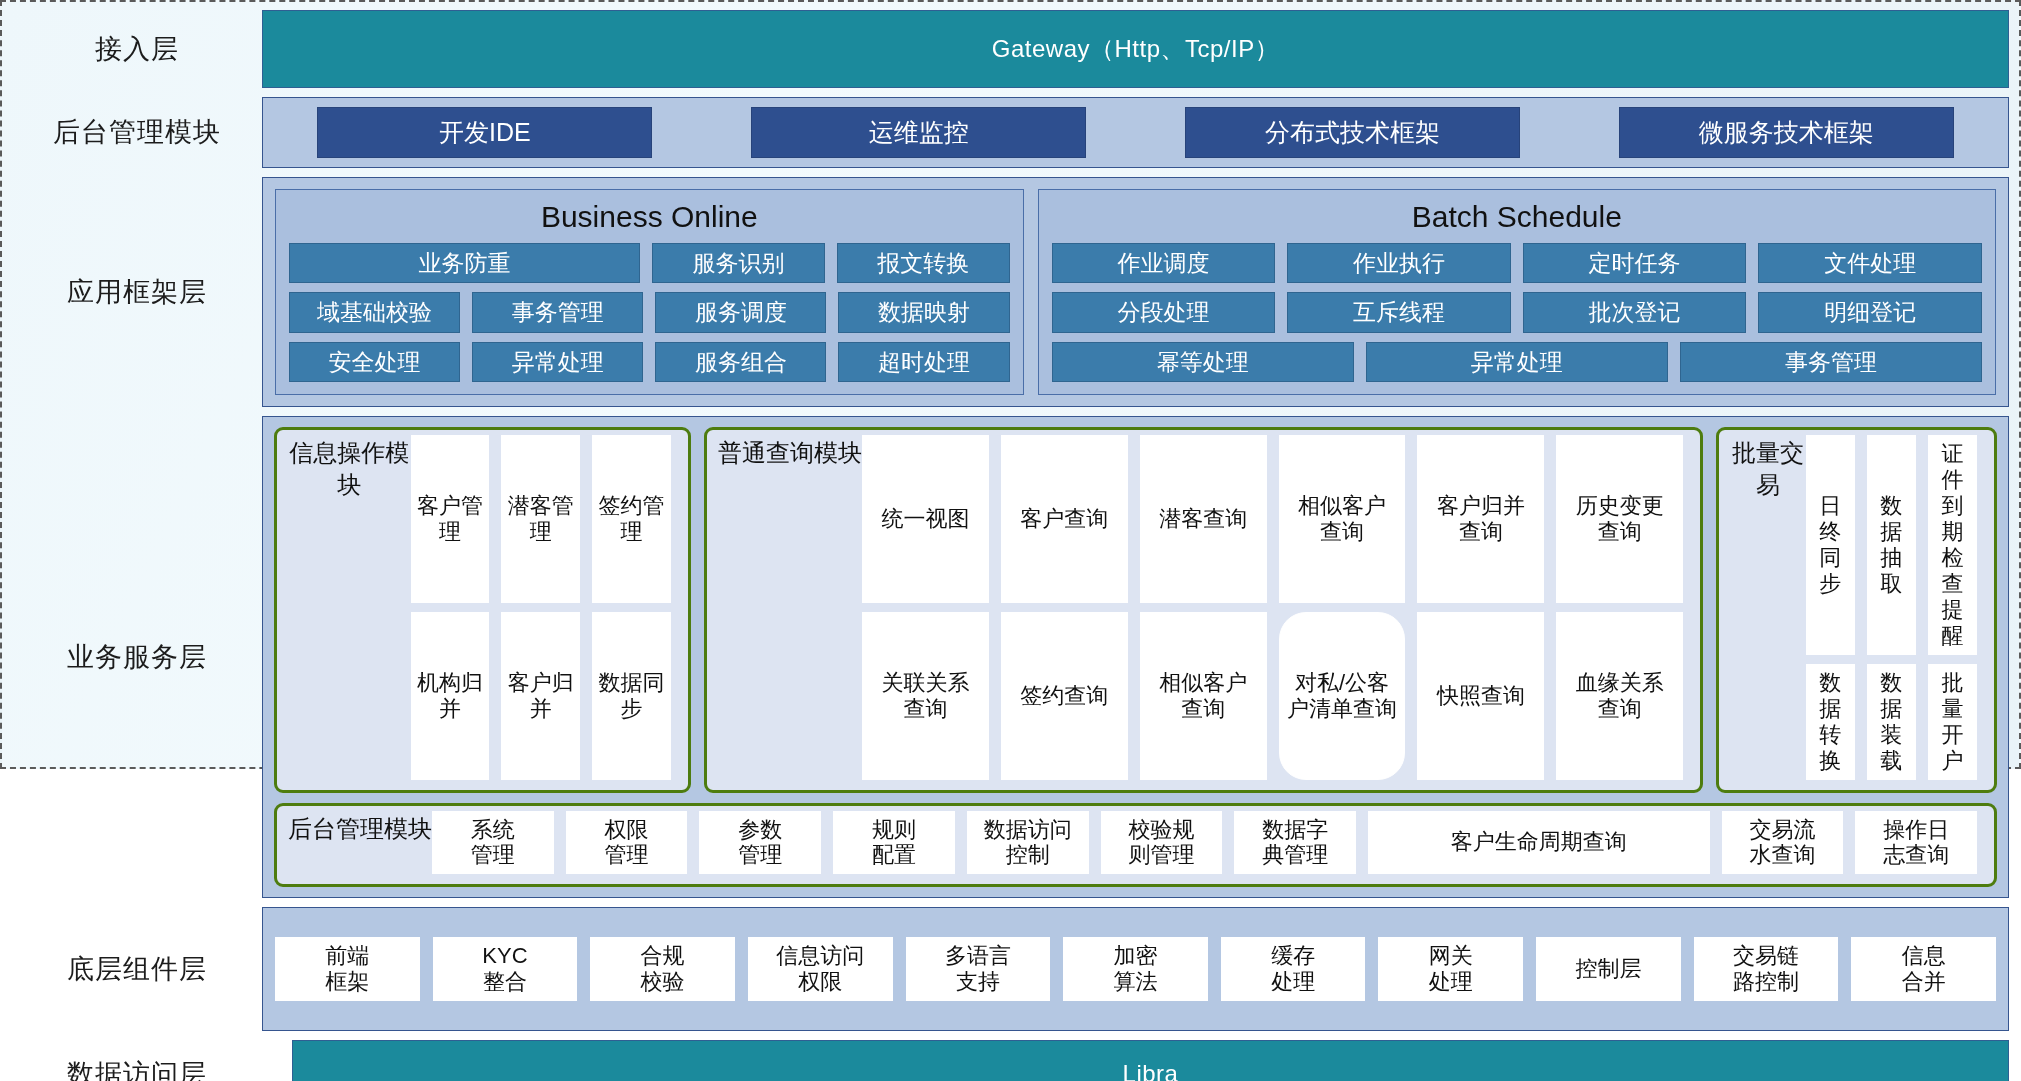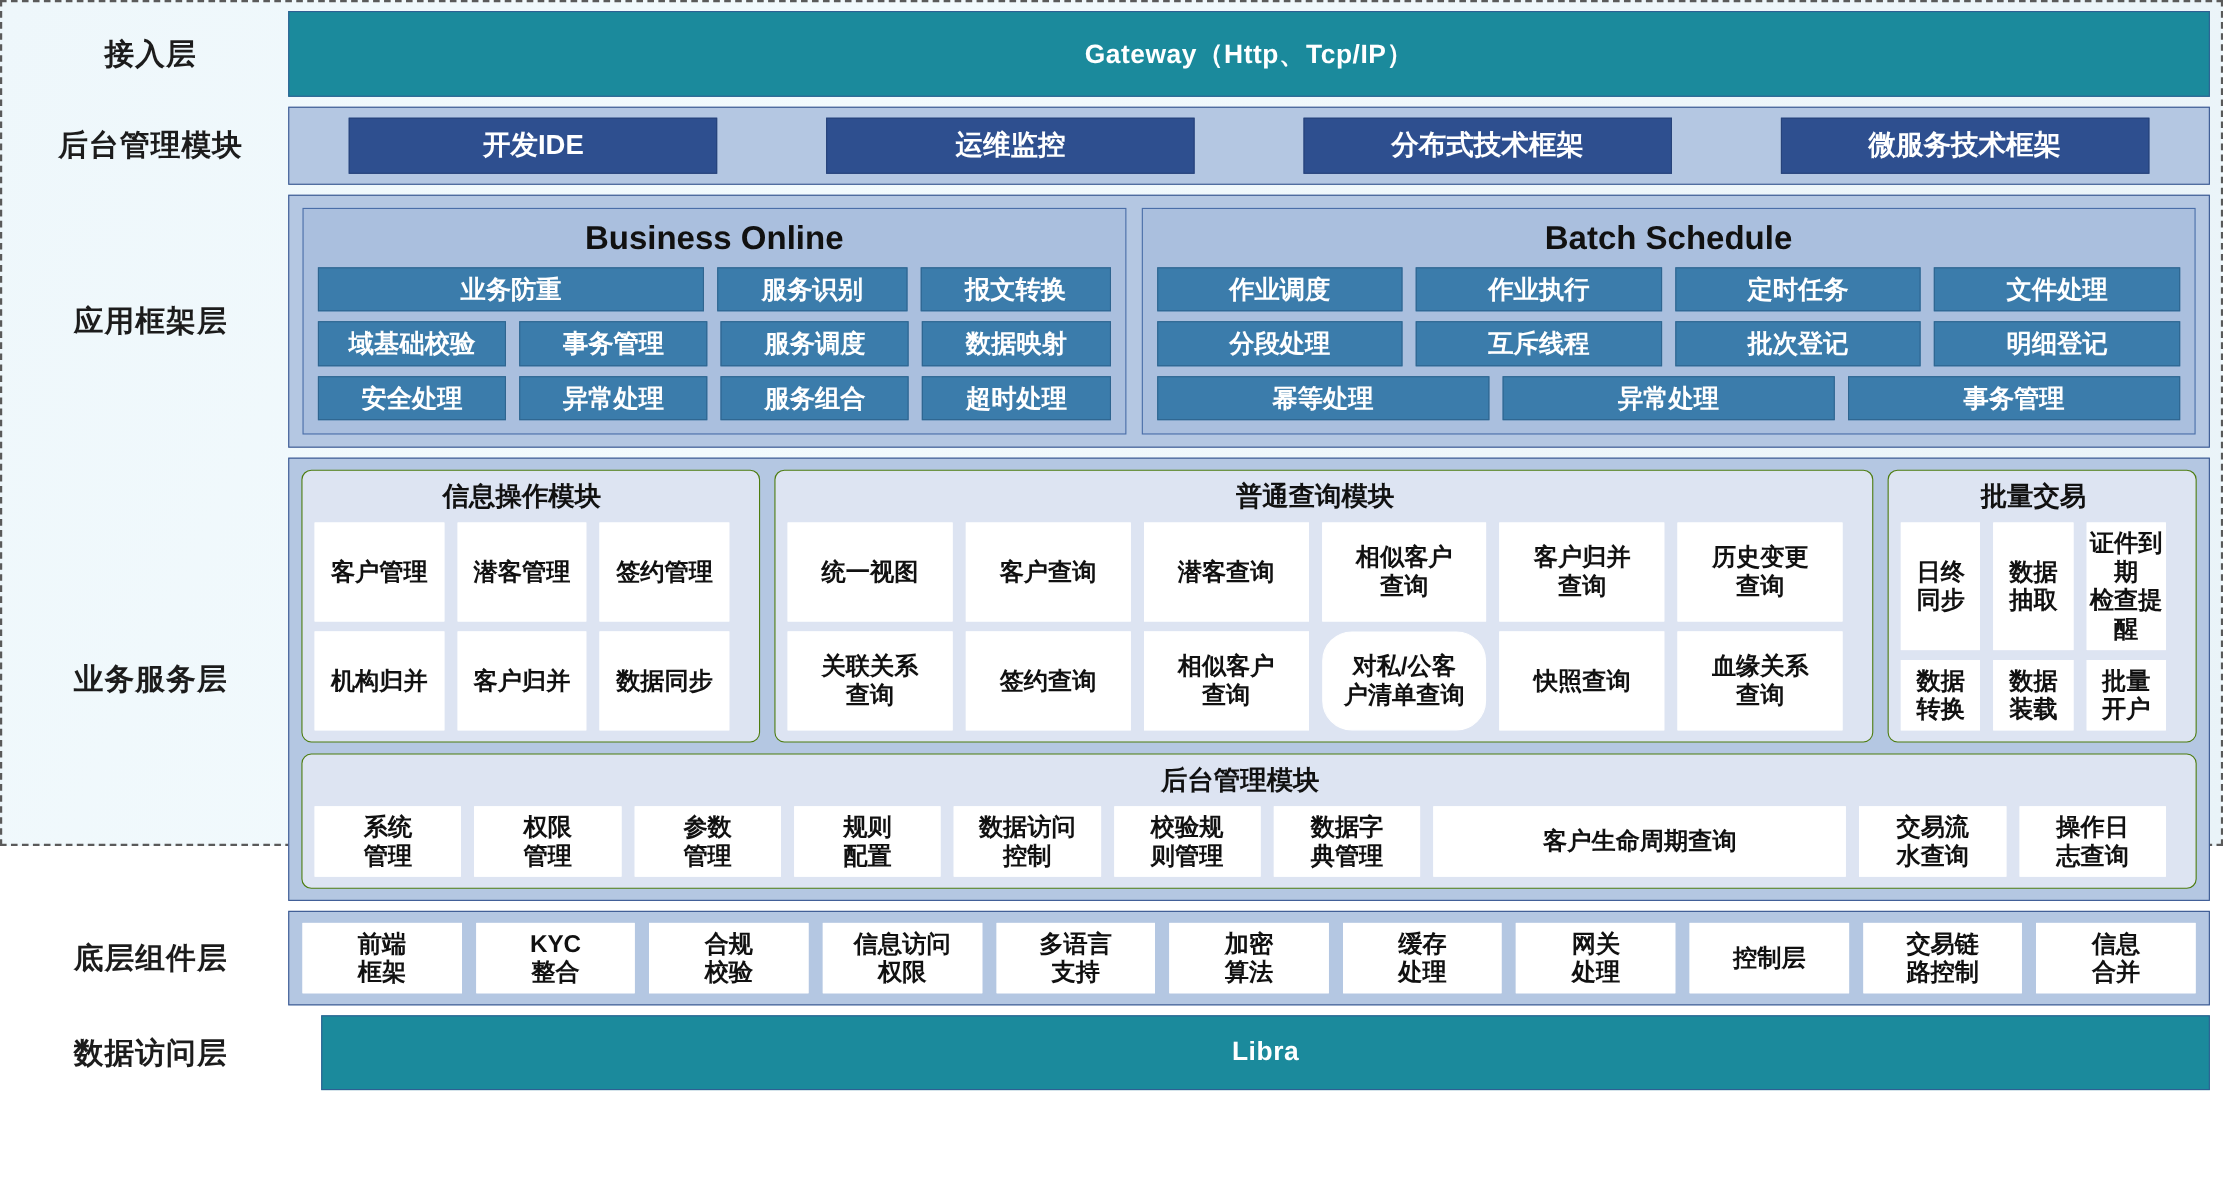--- a/index.html
+++ b/index.html
@@ -15,21 +15,20 @@
   }
 
   .diagram {
     position: relative;
     width: 2021px;
     height: 769px;
     box-sizing: border-box;
     padding: 8px 10px 8px 10px;
     background: linear-gradient(115deg, #eef7fb 0%, #f2fafd 35%, #eef6fa 65%, #e9f3f8 100%);
     border: 2px dashed #5a5a5a;
-    font-weight: bold;
   }
 
   .rows {
     display: flex;
     flex-direction: column;
     gap: 9px;
     height: 100%;
     box-sizing: border-box;
   }
 
@@ -159,26 +158,26 @@
     flex-direction: column;
     gap: 10px;
   }
   .svc-top {
     display: flex;
     gap: 13px;
     flex: 1 1 auto;
   }
   .svc-group {
     background: #dde4f2;
-    border: 1px solid #4d7c0f;
+    border: 3px solid #4d7c0f;
     border-radius: 9px;
-    padding: 5px 27px 10px 11px;
-    box-sizing: border-box;
-    display: flex;
-    flex-direction: column;
+    padding: 5px 17px 10px 11px;
+    box-sizing: border-box;
+    display: flex;
+    flex-direction: row;
   }
   .svc-group.info   { flex: 0 0 24.2%; }
   .svc-group.query  { flex: 1 1 auto; }
   .svc-group.batchtx{ flex: 0 0 16.3%; }
   .svc-group.backend{ flex: 1 1 auto; }
   .svc-title {
     text-align: center;
     font-size: 24px;
     color: #111;
     padding: 2px 0 8px 0;
@@ -197,21 +196,21 @@
     padding: 5px 2px;
     box-sizing: border-box;
   }
   .white-cell.wide { flex: 2.9 1 0; }
 
   
   .bottom-panel {
     flex: 1 1 auto;
     background: #b4c7e2;
     border: 1px solid #36558f;
-    padding: 10px 12px;
+    padding: 29px 12px;
     box-sizing: border-box;
     display: flex;
     gap: 13px;
     align-items: stretch;
   }
   .bottom-panel .white-cell { font-size: 22px; }
 
   .r-access   { flex: 0 0 78px; }
   .r-tech     { flex: 0 0 70px; }
   .r-frame    { flex: 0 0 215px; }

